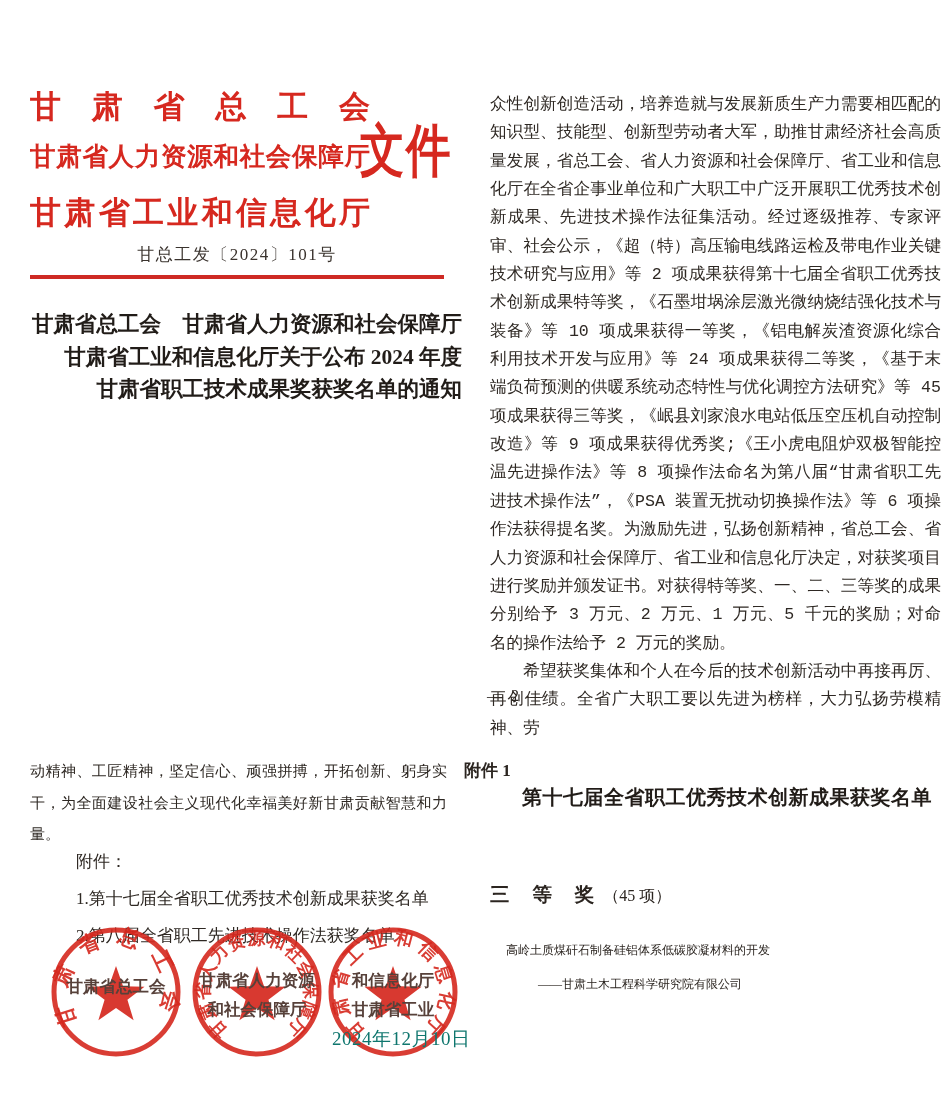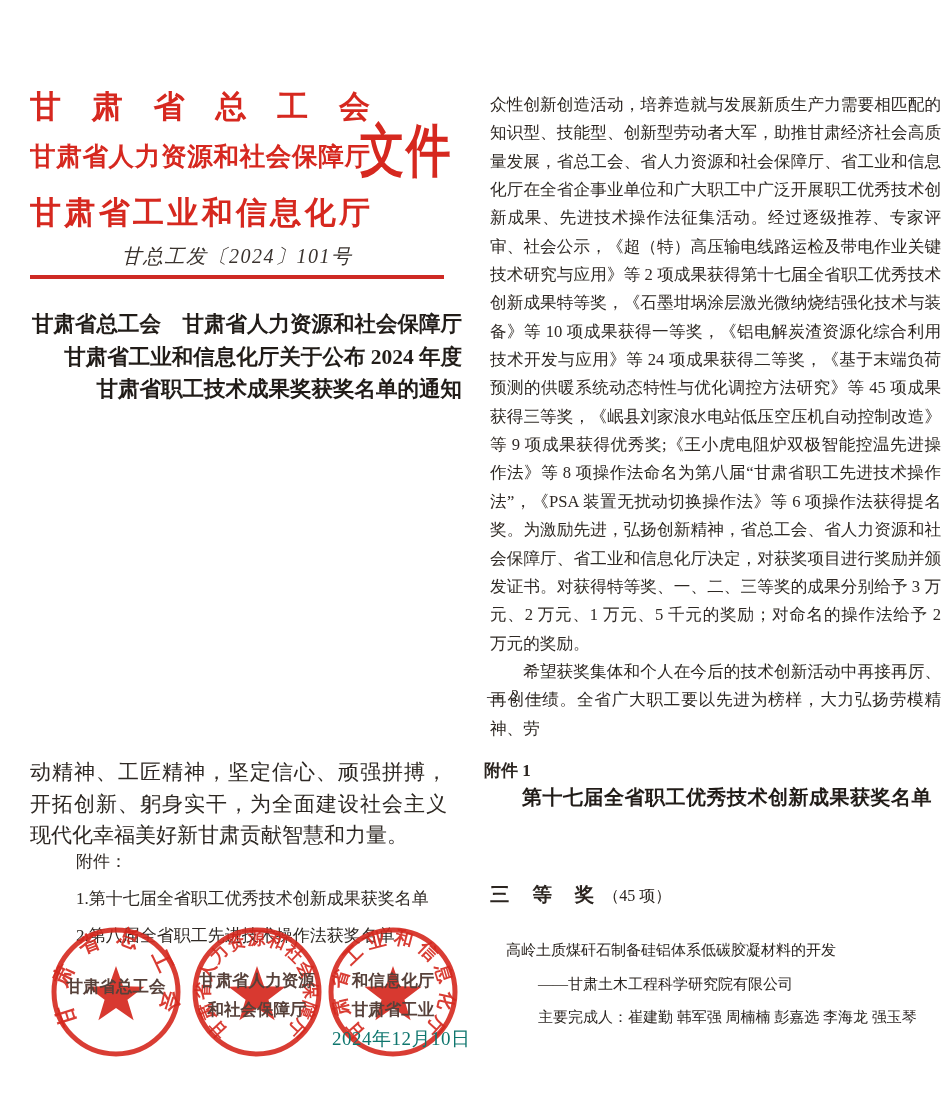--- a/index.html
+++ b/index.html
@@ -12,35 +12,35 @@
   .lh-org{width:340px;}
   .lh-line{font-weight:bold;color:#d6281f;text-align:justify;text-align-last:justify;}
   .lh1{font-size:31px;height:47px;padding-top:2px;}
   .lh2{font-size:25.5px;height:50px;padding-top:6px;}
   .lh3{font-size:31px;height:42px;padding-top:3px;}
   .lh-doctype{
     position:absolute;right:-4px;top:38px;font-size:57px;font-weight:bold;color:#d6281f;
     transform:scaleX(.78);transform-origin:right center;letter-spacing:2px;line-height:1;
   }
   .doc-number{position:absolute;left:30px;top:243px;width:414px;text-align:center;
-    font-size:20px;color:#3a332e;letter-spacing:1.5px;font-style:italic;}
+    font-size:17px;color:#3a332e;letter-spacing:1.5px;}
   .red-rule{position:absolute;left:30px;top:275px;width:414px;height:4px;background:#ce2a24;}
   .title{position:absolute;left:12px;top:308px;width:450px;margin:0;text-align:right;
     font-size:21.5px;font-weight:bold;line-height:32.5px;color:#211c18;}
   .body-left{position:absolute;left:30px;top:436px;width:416px;
     font-size:17px;line-height:31.6px;text-align:justify;}
-  .para{margin:0;}
+  .para{margin:0;font-family:Liberation Mono, monospace;}
   .indent{text-indent:2em;}
   
   .body-right{position:absolute;left:490px;top:91px;width:451px;
     font-size:16.6px;line-height:28.35px;text-align:justify;}
   .page-num{position:absolute;left:487px;top:687px;font-size:16px;letter-spacing:2px;color:#2e2823;}
   
   .body-left3{position:absolute;left:30px;top:757px;width:417px;
-    font-size:21px;line-height:31.6px;text-align:justify;}
+    font-size:15px;line-height:31.6px;text-align:justify;}
   .attachments{position:absolute;left:76px;top:843px;font-size:17px;line-height:37px;
     display:flex;color:#2e2823;flex-direction:column;}
   .att-label{white-space:nowrap;}
   
   .stamp{position:absolute;width:136px;height:136px;top:924px;}
   .stamp-1{left:48px;}
   .stamp-2{left:189px;}
   .stamp-3{left:325px;}
   .stamp svg{position:absolute;left:0;top:0;width:136px;height:136px;}
   .seal-ring{stroke:#d5281e;stroke-width:5px;fill:none;opacity:.9;}
@@ -50,27 +50,27 @@
   .rt-1{font-size:21px;letter-spacing:15px;}
   .rt-2{font-size:17.5px;letter-spacing:1px;}
   .rt-3{font-size:18.5px;letter-spacing:6px;}
   .stamp-caption{position:absolute;left:-22px;width:180px;text-align:center;
     font-size:16.5px;line-height:29px;color:#57413a;font-weight:600;}
   .cap-1{top:48px;}
   .cap-23{top:42px;}
   .seal-date{position:absolute;left:332px;top:1026px;font-size:19px;font-weight:400;
     color:#0f766e;letter-spacing:.5px;}
   
-  .att1-label{position:absolute;left:484px;top:759px;font-size:17px;font-weight:bold;color:#2b2520;}
+  .att1-label{position:absolute;left:464px;top:759px;font-size:17px;font-weight:bold;color:#2b2520;}
   .att1-title{position:absolute;left:490px;top:772px;width:450px;margin:12px;text-align:center;
     font-size:20px;font-weight:bold;letter-spacing:.5px;color:#211c18;}
   .award-line{position:absolute;left:490px;top:881px;width:450px;text-align:left;color:#2b2520;}
   .award-level{font-size:19.5px;font-weight:600;letter-spacing:9px;}
   .award-count{font-size:16px;}
-  .entry{position:absolute;left:506px;top:934px;width:436px;font-size:15px;line-height:33.5px;color:#2b2520;}
+  .entry{position:absolute;left:506px;top:934px;width:436px;font-size:12px;line-height:33.5px;color:#2b2520;}
   .entry-org,.entry-people{margin-left:32px;}
 </style>
 </head>
 <body>
 
 <div class="page">
 
   <header class="letterhead">
     <div class="lh-org">
       <div class="lh-line lh1">甘肃省总工会</div>
@@ -149,16 +149,15 @@
   <div class="seal-date">2024年12月10日</div>
 
   <div class="att1-label">附件 1</div>
   <h2 class="att1-title">第十七届全省职工优秀技术创新成果获奖名单</h2>
   <div class="award-line">
     <span class="award-level">三 等 奖</span><span class="award-count">（45 项）</span>
   </div>
   <div class="entry">
     <div class="entry-project">高岭土质煤矸石制备硅铝体系低碳胶凝材料的开发</div>
     <div class="entry-org">——甘肃土木工程科学研究院有限公司</div>
-    <div class="entry-people">主要完成人：崔建勤 韩军强 周楠楠 彭嘉选 李海龙 强玉琴</div>
   </div>
 
 </div>
 
 </body></html>

